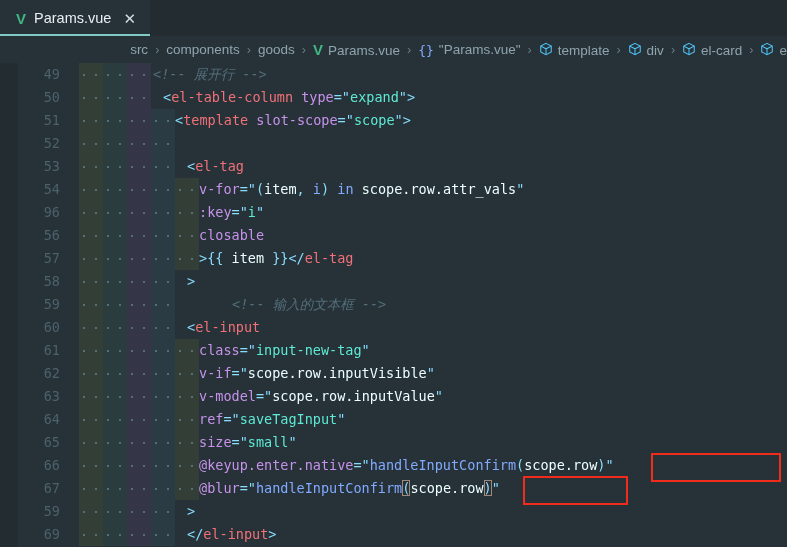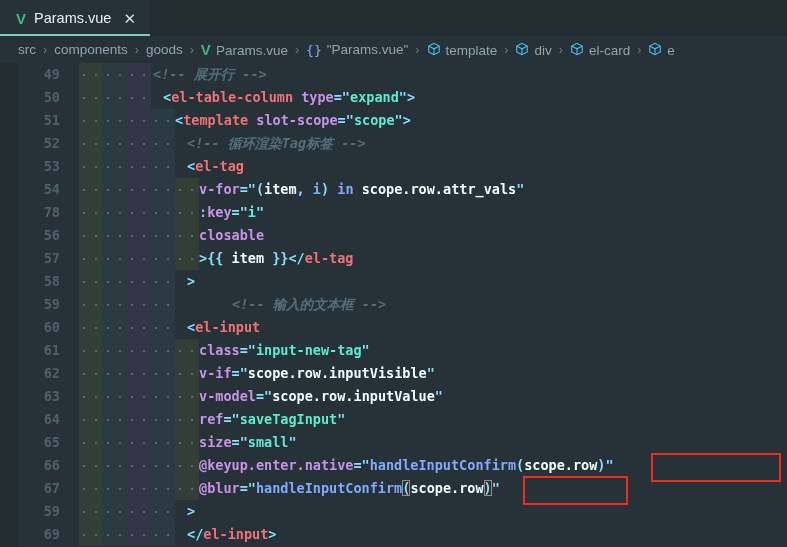--- a/index.html
+++ b/index.html
@@ -56,20 +56,21 @@
     position: absolute; left: 0; top: 36px;
     width: 787px; height: 27px;
     background: #263238;
     display: flex; align-items: center;
     padding-left: 18px;
     overflow: hidden;
     white-space: nowrap;
     font-family: "Liberation Sans", sans-serif;
     font-size: 13.5px;
     color: #90a4ae;
+    justify-content: flex-end;
   }
   .crumb { cursor: pointer; }
   .crumb-sep {
     color: #6a7f8a;
     margin: 0 7px;
     font-size: 12.5px;
   }
   .crumb-ico {
     display: inline-block;
     margin-right: 5px;
@@ -84,21 +85,21 @@
     background: #263238;
     overflow: hidden;
   }
   #gutter {
     position: absolute; left: 0; top: 0;
     width: 18px; height: 484px;
     background: #222c31;
   }
   #code-area {
     position: absolute; left: 0; top: 0;
-    width: 787px; height: 484px; font-weight: bold;
+    width: 787px; height: 484px;
   }
   .line {
     position: relative;
     height: 23px;
     line-height: 23px;
     white-space: pre;
     font-family: "DejaVu Sans Mono", monospace;
     font-size: 13.5px;
   }
   .lno {
@@ -208,24 +209,24 @@
           <path d="M2 4.7 8 7.8l6-3.1M8 7.8v6.6" fill="none" stroke="#4fc3f7" stroke-width="1.2"></path>
         </svg></span><span>e</span></span>
 </div>
 
 <div id="editor">
   <div id="gutter"></div>
   <div id="code-area">
       <div class="line"><span class="lno">49</span><div class="guides"><div class="g c0"></div><div class="g c1"></div><div class="g c2"></div></div><span class="ltext" style="left: 153px;"><span class="t-comment">&lt;!-- </span><span class="t-comment">展开行</span><span class="t-comment"> --&gt;</span></span></div>
       <div class="line"><span class="lno">50</span><div class="guides"><div class="g c0"></div><div class="g c1"></div><div class="g c2"></div></div><span class="ltext" style="left: 163px;"><span class="t-punct">&lt;</span><span class="t-tag">el-table-column</span><span class="t-plain"> </span><span class="t-attr">type</span><span class="t-eq">=</span><span class="t-quote">"</span><span class="t-str">expand</span><span class="t-quote">"</span><span class="t-punct">&gt;</span></span></div>
       <div class="line"><span class="lno">51</span><div class="guides"><div class="g c0"></div><div class="g c1"></div><div class="g c2"></div><div class="g c3"></div></div><span class="ltext" style="left: 175px;"><span class="t-punct">&lt;</span><span class="t-tag">template</span><span class="t-plain"> </span><span class="t-attr">slot-scope</span><span class="t-eq">=</span><span class="t-quote">"</span><span class="t-str">scope</span><span class="t-quote">"</span><span class="t-punct">&gt;</span></span></div>
-      <div class="line"><span class="lno">52</span><div class="guides"><div class="g c0"></div><div class="g c1"></div><div class="g c2"></div><div class="g c3"></div></div><span class="ltext" style="left: 187px;"><span class="t-comment">&lt;!-- </span><span class="t-comment">循环渲染Tag标签</span><span class="t-comment"> --&gt;</span></span></div>
+      <div class="line"><span class="lno">52</span><div class="guides"><div class="g c0"></div><div class="g c1"></div><div class="g c2"></div><div class="g c3"></div></div></div>
       <div class="line"><span class="lno">53</span><div class="guides"><div class="g c0"></div><div class="g c1"></div><div class="g c2"></div><div class="g c3"></div></div><span class="ltext" style="left: 187px;"><span class="t-punct">&lt;</span><span class="t-tag">el-tag</span></span></div>
       <div class="line"><span class="lno">54</span><div class="guides"><div class="g c0"></div><div class="g c1"></div><div class="g c2"></div><div class="g c3"></div><div class="g c4"></div></div><span class="ltext" style="left: 199px;"><span class="t-attr">v-for</span><span class="t-eq">=</span><span class="t-quote">"</span><span class="t-punct">(</span><span class="t-expr">item</span><span class="t-punct">,</span><span class="t-plain"> </span><span class="t-ident">i</span><span class="t-punct">)</span><span class="t-plain"> </span><span class="t-ident">in</span><span class="t-plain"> </span><span class="t-expr">scope</span><span class="t-plain">.</span><span class="t-expr">row</span><span class="t-plain">.</span><span class="t-expr">attr_vals</span><span class="t-quote">"</span></span></div>
-      <div class="line"><span class="lno">78</span><div class="guides"><div class="g c0"></div><div class="g c1"></div><div class="g c2"></div><div class="g c3"></div><div class="g c4"></div></div><span class="ltext" style="left: 199px;"><span class="t-attr">:key</span><span class="t-eq">=</span><span class="t-quote">"</span><span class="t-str">i</span><span class="t-quote">"</span></span></div>
+      <div class="line"><span class="lno">96</span><div class="guides"><div class="g c0"></div><div class="g c1"></div><div class="g c2"></div><div class="g c3"></div><div class="g c4"></div></div><span class="ltext" style="left: 199px;"><span class="t-attr">:key</span><span class="t-eq">=</span><span class="t-quote">"</span><span class="t-str">i</span><span class="t-quote">"</span></span></div>
       <div class="line"><span class="lno">56</span><div class="guides"><div class="g c0"></div><div class="g c1"></div><div class="g c2"></div><div class="g c3"></div><div class="g c4"></div></div><span class="ltext" style="left: 199px;"><span class="t-attr">closable</span></span></div>
       <div class="line"><span class="lno">57</span><div class="guides"><div class="g c0"></div><div class="g c1"></div><div class="g c2"></div><div class="g c3"></div><div class="g c4"></div></div><span class="ltext" style="left: 199px;"><span class="t-punct">&gt;</span><span class="t-mus">{{ </span><span class="t-plain">item</span><span class="t-mus"> }}</span><span class="t-punct">&lt;/</span><span class="t-tag">el-tag</span></span></div>
       <div class="line"><span class="lno">58</span><div class="guides"><div class="g c0"></div><div class="g c1"></div><div class="g c2"></div><div class="g c3"></div></div><span class="ltext" style="left: 187px;"><span class="t-punct">&gt;</span></span></div>
       <div class="line"><span class="lno">59</span><div class="guides"><div class="g c0"></div><div class="g c1"></div><div class="g c2"></div><div class="g c3"></div></div><span class="ltext" style="left: 187px; margin-left: 45px;"><span class="t-comment">&lt;!-- </span><span class="t-comment">输入的文本框</span><span class="t-comment"> --&gt;</span></span></div>
       <div class="line"><span class="lno">60</span><div class="guides"><div class="g c0"></div><div class="g c1"></div><div class="g c2"></div><div class="g c3"></div></div><span class="ltext" style="left: 187px;"><span class="t-punct">&lt;</span><span class="t-tag">el-input</span></span></div>
       <div class="line"><span class="lno">61</span><div class="guides"><div class="g c0"></div><div class="g c1"></div><div class="g c2"></div><div class="g c3"></div><div class="g c4"></div></div><span class="ltext" style="left: 199px;"><span class="t-attr">class</span><span class="t-eq">=</span><span class="t-quote">"</span><span class="t-str">input-new-tag</span><span class="t-quote">"</span></span></div>
       <div class="line"><span class="lno">62</span><div class="guides"><div class="g c0"></div><div class="g c1"></div><div class="g c2"></div><div class="g c3"></div><div class="g c4"></div></div><span class="ltext" style="left: 199px;"><span class="t-attr">v-if</span><span class="t-eq">=</span><span class="t-quote">"</span><span class="t-expr">scope</span><span class="t-plain">.</span><span class="t-expr">row</span><span class="t-plain">.</span><span class="t-expr">inputVisible</span><span class="t-quote">"</span></span></div>
       <div class="line"><span class="lno">63</span><div class="guides"><div class="g c0"></div><div class="g c1"></div><div class="g c2"></div><div class="g c3"></div><div class="g c4"></div></div><span class="ltext" style="left: 199px;"><span class="t-attr">v-model</span><span class="t-eq">=</span><span class="t-quote">"</span><span class="t-expr">scope</span><span class="t-plain">.</span><span class="t-expr">row</span><span class="t-plain">.</span><span class="t-expr">inputValue</span><span class="t-quote">"</span></span></div>
       <div class="line"><span class="lno">64</span><div class="guides"><div class="g c0"></div><div class="g c1"></div><div class="g c2"></div><div class="g c3"></div><div class="g c4"></div></div><span class="ltext" style="left: 199px;"><span class="t-attr">ref</span><span class="t-eq">=</span><span class="t-quote">"</span><span class="t-str">saveTagInput</span><span class="t-quote">"</span></span></div>
       <div class="line"><span class="lno">65</span><div class="guides"><div class="g c0"></div><div class="g c1"></div><div class="g c2"></div><div class="g c3"></div><div class="g c4"></div></div><span class="ltext" style="left: 199px;"><span class="t-attr">size</span><span class="t-eq">=</span><span class="t-quote">"</span><span class="t-str">small</span><span class="t-quote">"</span></span></div>

